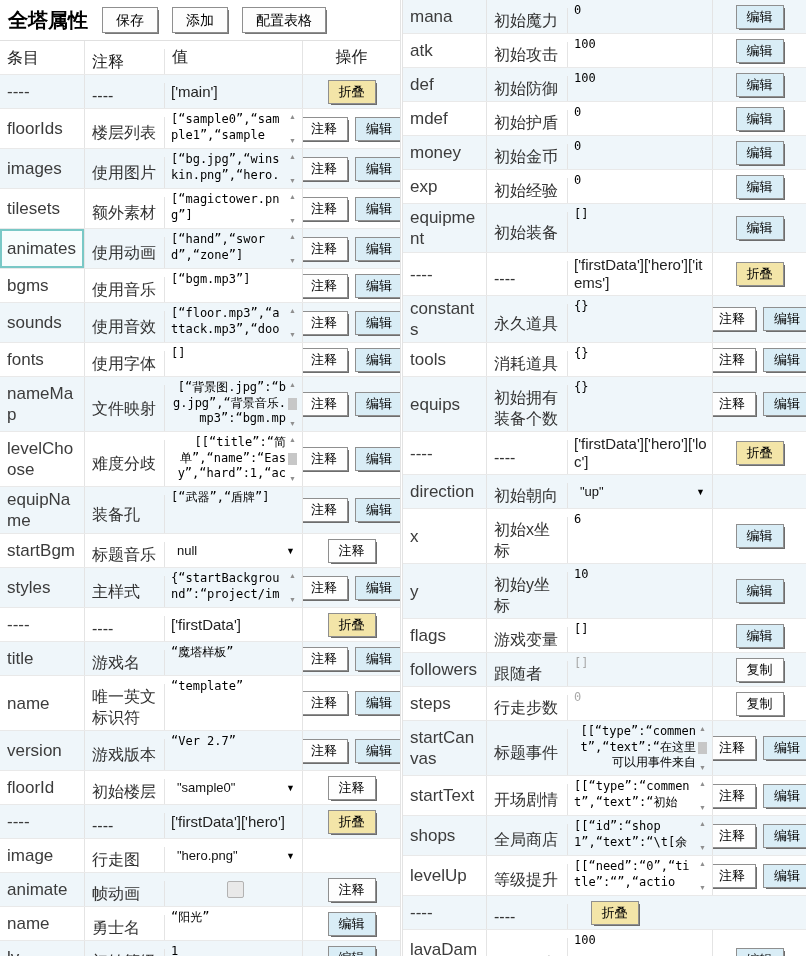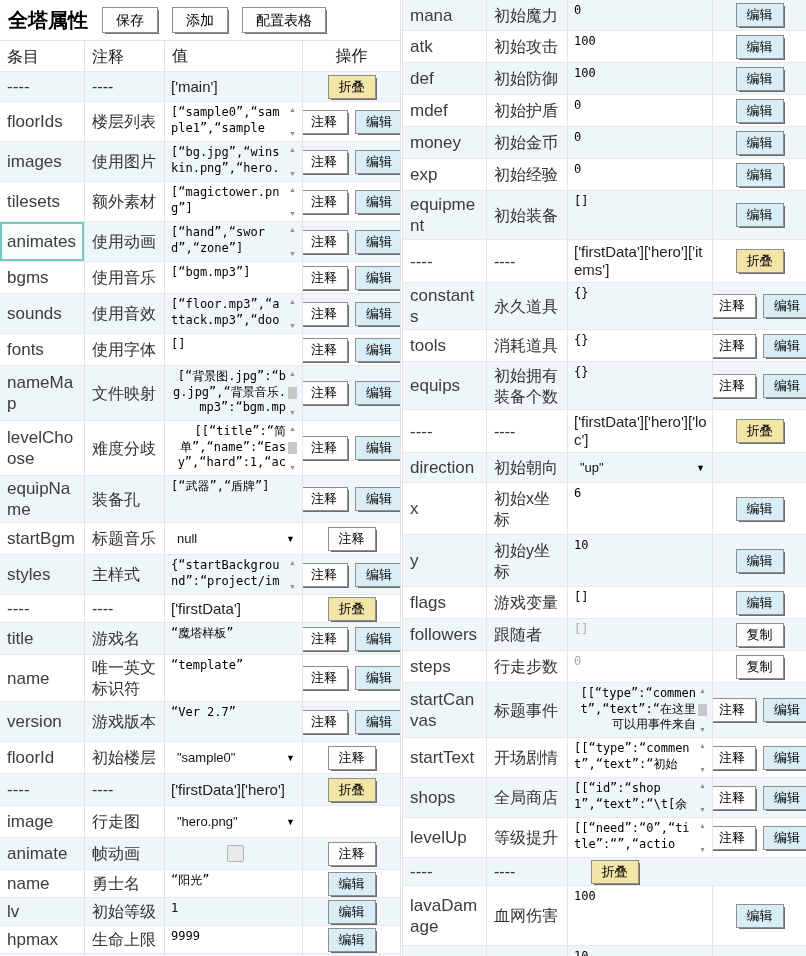--- a/index.html
+++ b/index.html
@@ -14,21 +14,21 @@
   
   .titlebar{height:40px;display:flex;align-items:center;gap:14px;padding-left:8px;box-sizing:border-box;}
   .pagetitle{font-size:20px;font-weight:bold;color:#000;}
 
   
   .row{display:flex;border-bottom:1px solid #e9e9e9;box-sizing:border-box;background:#fff;}
   .row.stripe{background:var(--stripe,#eff6fa);}
   .cell{box-sizing:border-box;border-right:1px solid #e4e4e4;display:flex;align-items:center;overflow:hidden;}
   .cell:last-child{border-right:none;}
   .c1{font-size:17px;color:#3c3c3c;padding:2px 4px 2px 7px;line-height:21px;word-break:break-all;}
-  .c2{font-size:16px;color:#333;padding:2px 3px 2px 7px;line-height:21px;word-break:break-all;}
+  .c2{font-size:16px;color:#333;padding:2px 3px 2px 7px;line-height:21px;word-break:break-all;margin-top:8px;}
   .c3{padding:3px 3px 3px 6px;align-items:flex-start;}
   .c4{justify-content:center;gap:7px;padding:0 2px;}
   #left-pane .c1{width:85px;} #left-pane .c2{width:80px;} #left-pane .c3{width:138px;} #left-pane .c4{width:97px;}
   #right-pane .c1{width:84px;} #right-pane .c2{width:81px;} #right-pane .c3{width:145px;} #right-pane .c4{width:93px;}
 
   .header-row{min-height:32px;border-top:1px solid #e0e0e0;}
   .header-row .cell{font-size:16px;color:#222;padding:2px 3px 2px 7px;}
   .header-row .c4{justify-content:center;padding:0;}
 
   .sel{box-shadow:inset 0 0 0 2px var(--selected,#79c8c6);background:#f7fdfd;}

